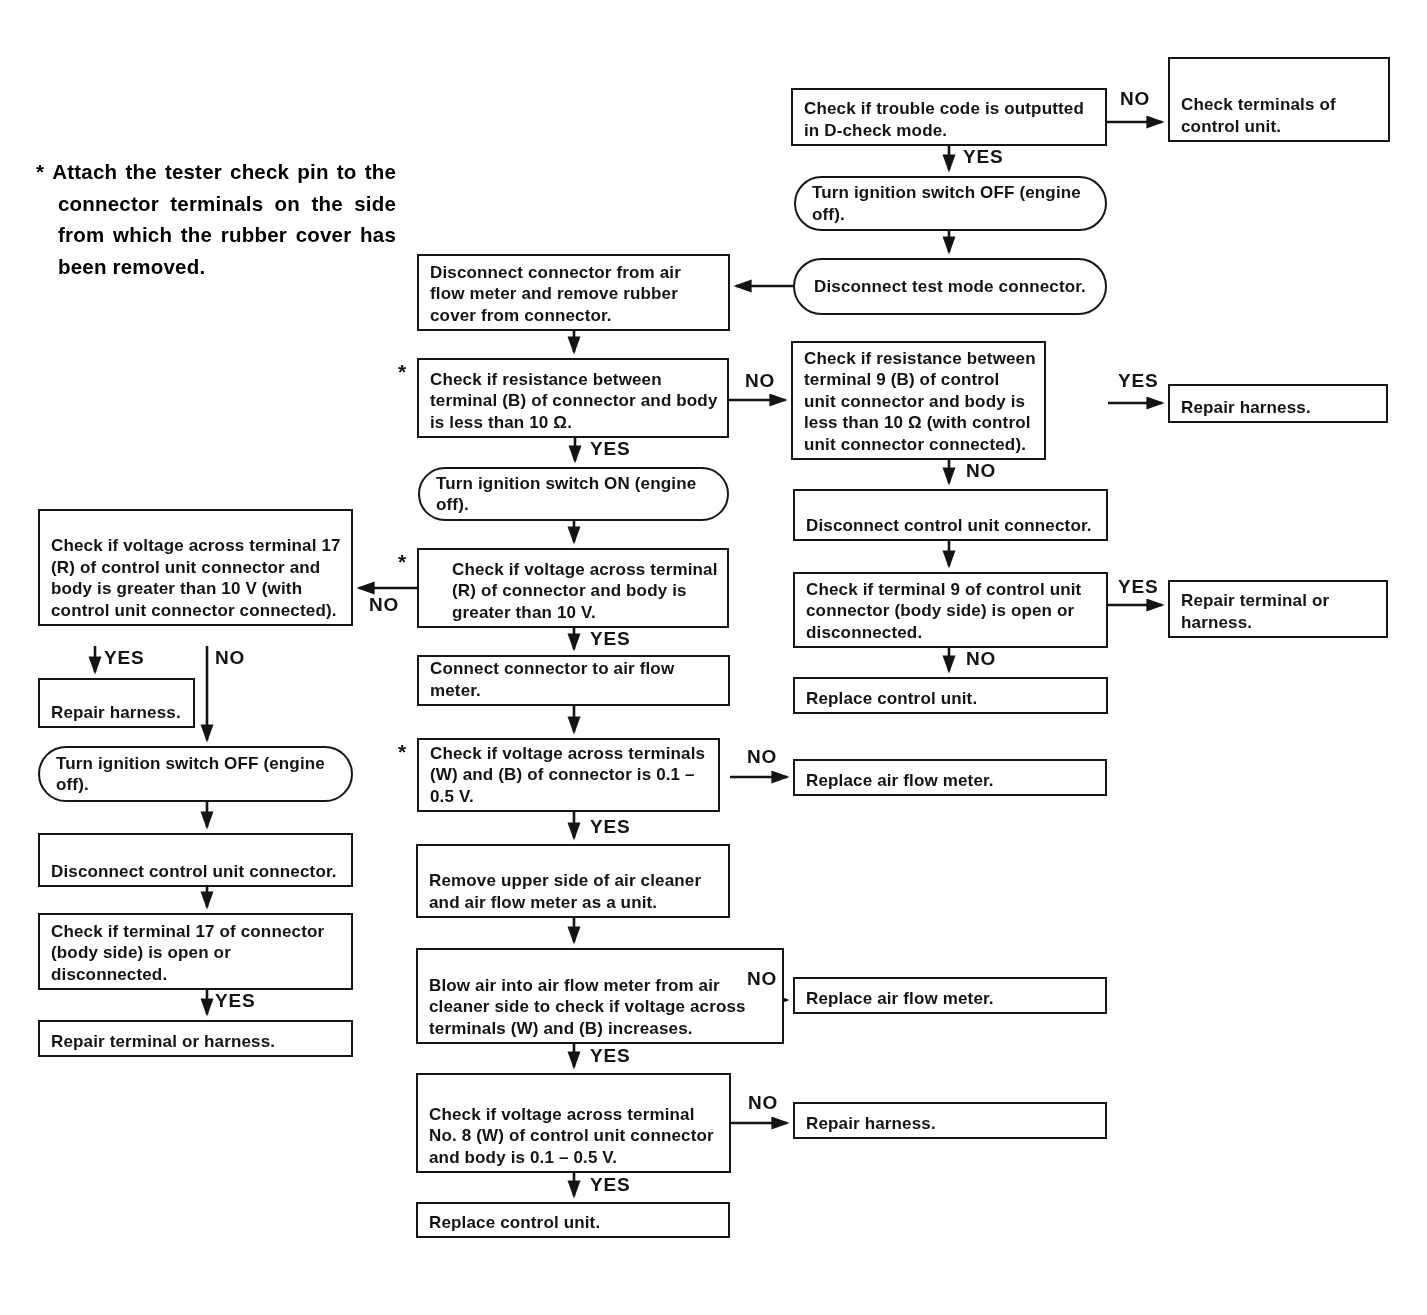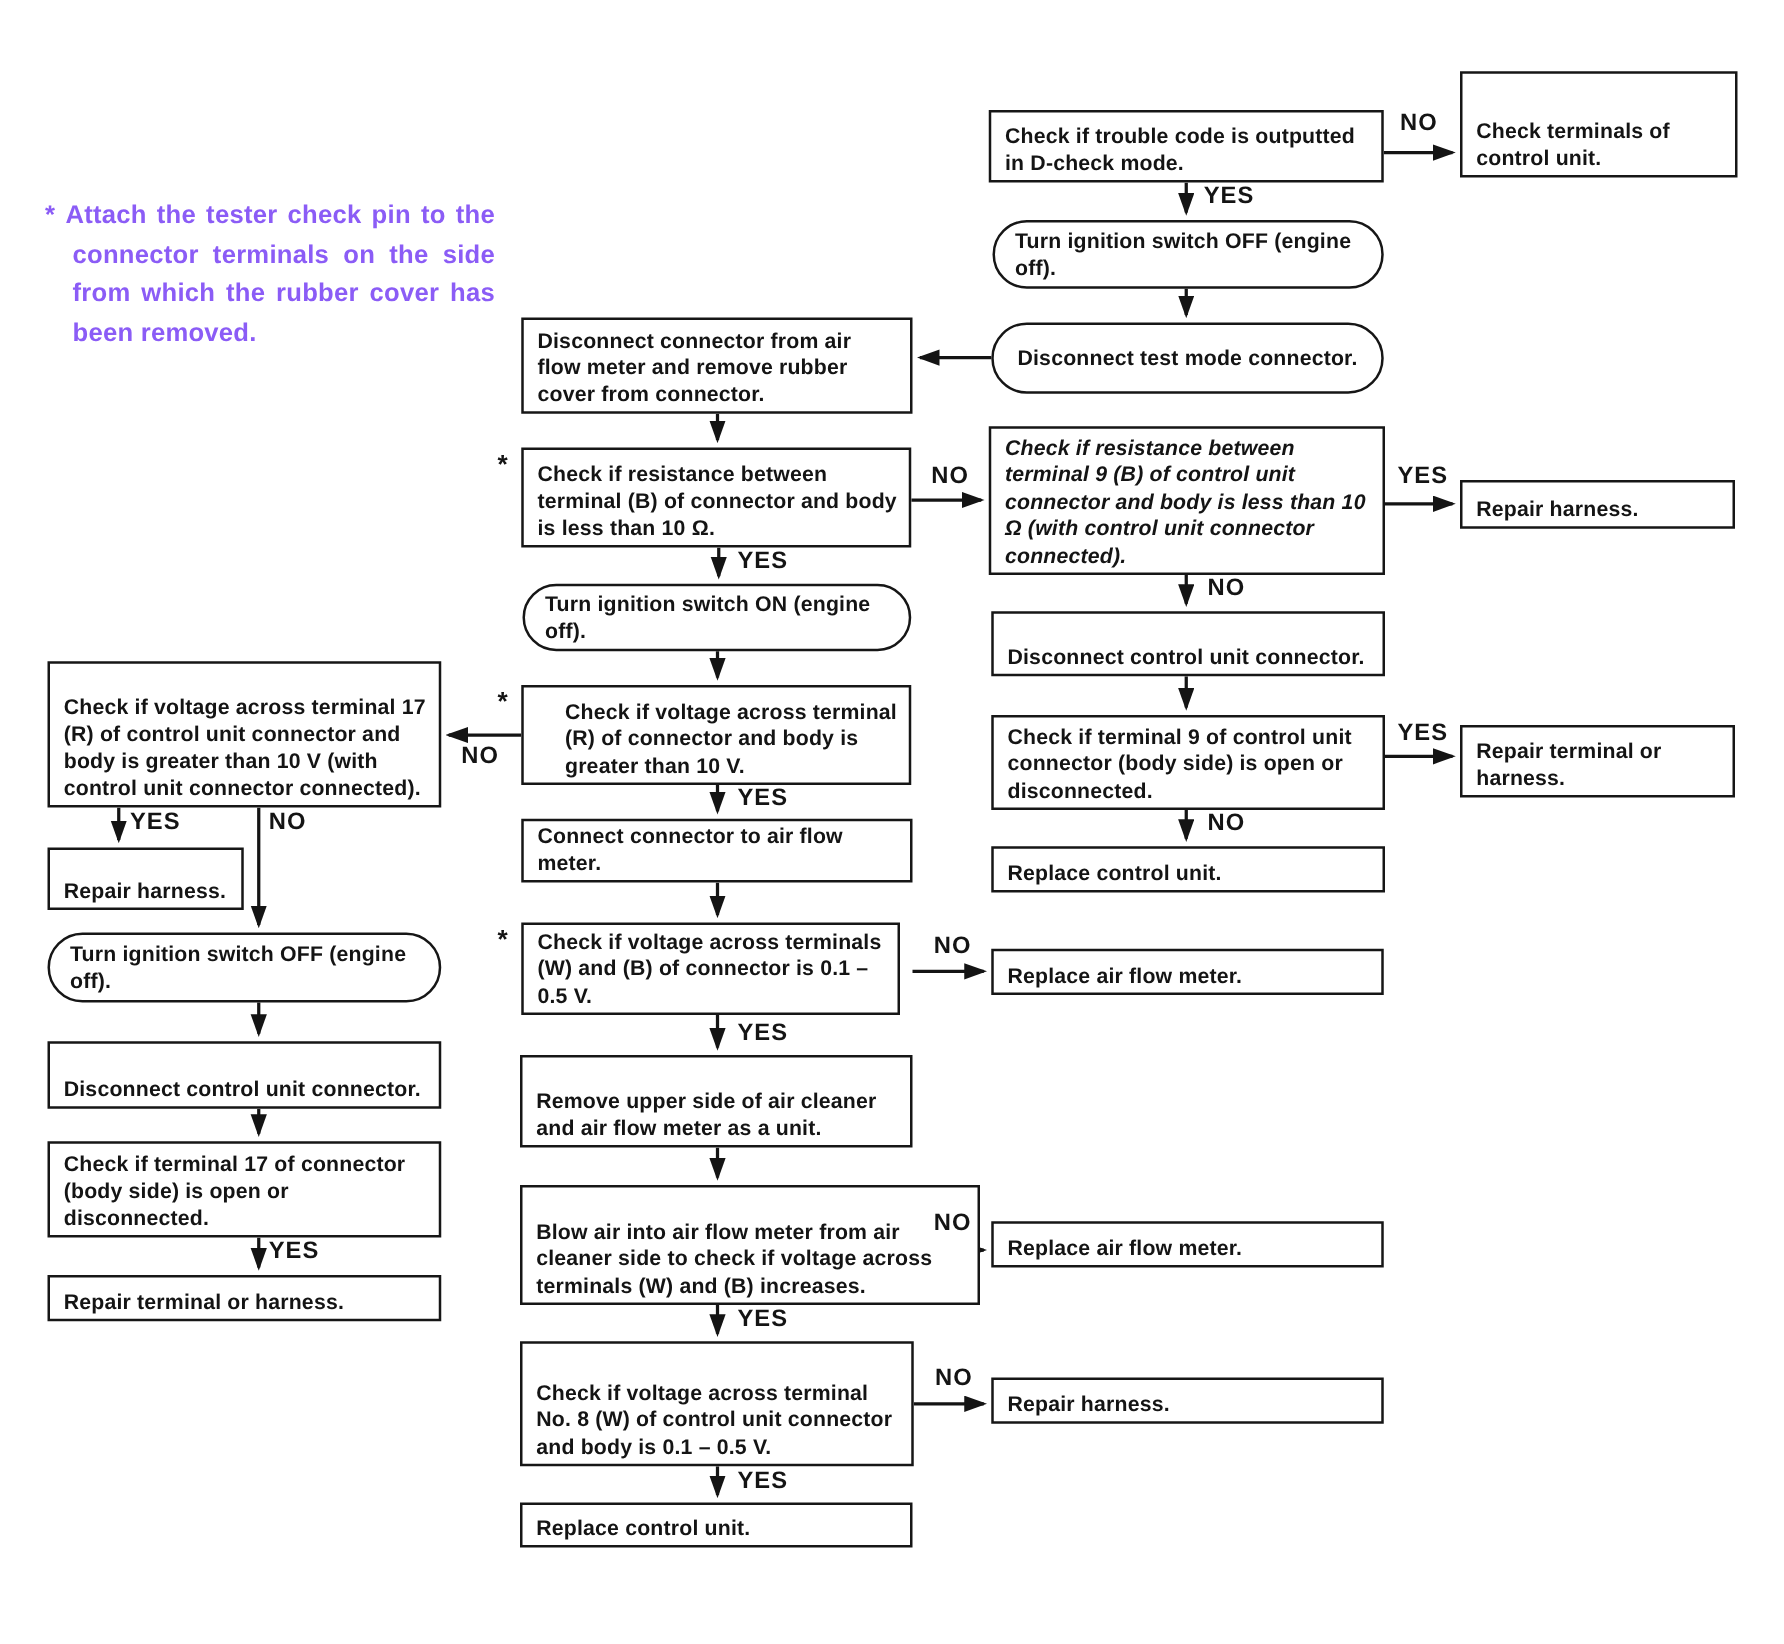--- a/index.html
+++ b/index.html
@@ -15,21 +15,21 @@
   }
   .node.rect{padding:3px 8px 3px 11px;align-items:flex-end;}
   .node.stadium{border-radius:32px;justify-content:center;padding:3px 16px;}
   .edge-label{
     position:absolute;font-size:19px;font-weight:700;letter-spacing:0.8px;color:#141414;
   }
   .asterisk{position:absolute;font-size:21px;font-weight:700;color:#141414;}
   .note{
     position:absolute;left:36px;top:156px;width:338px;
     font-size:20.5px;line-height:31.5px;font-weight:700;letter-spacing:0.2px;
-    text-align:justify;padding-left:22px;text-indent:-22px;color:#8b5cf6;
+    text-align:justify;padding-left:22px;text-indent:-22px;color:#000000;
   }
 </style>
 </head>
 <body>
 
 <div class="page">
   <svg class="edge-layer" width="1427" height="1315" viewBox="0 0 1427 1315" xmlns="http://www.w3.org/2000/svg">
     <defs>
       <marker id="arrow" markerWidth="7" markerHeight="6" refX="6" refY="2.5" orient="auto" markerUnits="strokeWidth">
         <path d="M0,0 L7,2.5 L0,5 Z" fill="#141414"></path>
@@ -80,33 +80,33 @@
       <div class="node stadium" style="left: 793px; top: 258px; width: 314px; height: 57px;">
         <span>Disconnect test mode connector.</span>
       </div>
       <div class="node rect" style="left: 417px; top: 254px; width: 313px; height: 77px;">
         <span>Disconnect connector from air flow meter and remove rubber cover from connector.</span>
       </div>
       <div class="node rect" style="left: 417px; top: 358px; width: 312px; height: 80px;">
         <span>Check if resistance between terminal (B) of connector and body is less than 10 Ω.</span>
       </div>
       <span class="asterisk" style="left: 398px; top: 360px;">*</span>
-      <div class="node rect" style="left: 791px; top: 341px; width: 317px; height: 119px; font-style: italic;">
+      <div class="node rect" style="left: 791px; top: 341px; width: 255px; height: 119px;">
         <span>Check if resistance between terminal 9 (B) of control unit connector and body is less than 10 Ω (with control unit connector connected).</span>
       </div>
       <div class="node rect" style="left: 1168px; top: 384px; width: 220px; height: 39px;">
         <span>Repair harness.</span>
       </div>
       <div class="node rect" style="left: 793px; top: 489px; width: 315px; height: 52px;">
         <span>Disconnect control unit connector.</span>
       </div>
       <div class="node stadium" style="left: 418px; top: 467px; width: 311px; height: 54px;">
         <span>Turn ignition switch ON (engine off).</span>
       </div>
-      <div class="node rect" style="left: 38px; top: 529px; width: 315px; height: 117px;">
+      <div class="node rect" style="left: 38px; top: 509px; width: 315px; height: 117px;">
         <span>Check if voltage across terminal 17 (R) of control unit connector and body is greater than 10 V (with control unit connector connected).</span>
       </div>
       <div class="node rect" style="left: 417px; top: 548px; width: 312px; height: 80px; padding-left: 33px;">
         <span>Check if voltage across terminal (R) of connector and body is greater than 10 V.</span>
       </div>
       <span class="asterisk" style="left: 398px; top: 550px;">*</span>
       <div class="node rect" style="left: 793px; top: 572px; width: 315px; height: 76px;">
         <span>Check if terminal 9 of control unit connector (body side) is open or disconnected.</span>
       </div>
       <div class="node rect" style="left: 1168px; top: 580px; width: 220px; height: 58px;">

